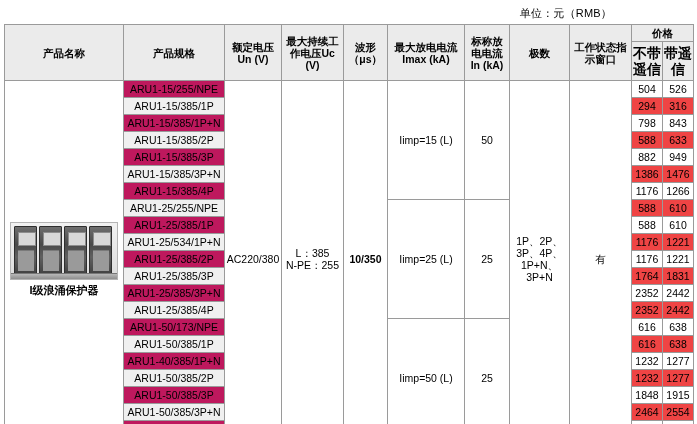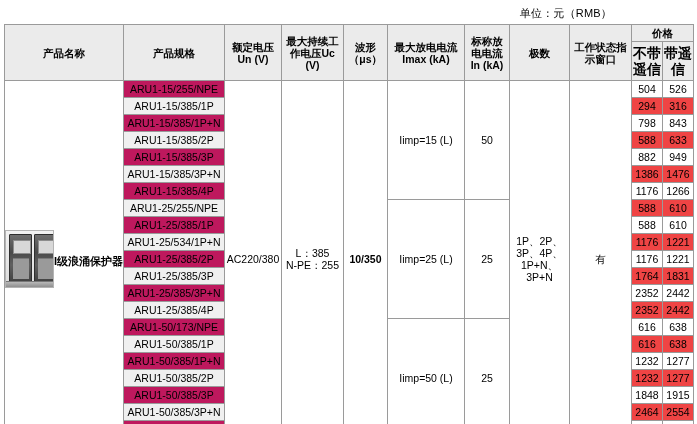--- a/index.html
+++ b/index.html
@@ -57,21 +57,21 @@
     font-weight: bold;
     font-size: 14px;
     padding: 3px 1px;
   }
   td.prod-img-cell {
     background: #ffffff;
     padding: 2px;
   }
   .prod-img-wrap {
     display: flex;
-    flex-direction: row;
+    flex-direction: column;
     align-items: center;
     justify-content: center;
   }
   .spd-photo {
     width: 108px;
     height: 58px;
     position: relative;
     background: linear-gradient(#f2f2f2, #dcdcdc);
     border: 1px solid #b4b4b4;
     box-sizing: border-box;
@@ -308,21 +308,21 @@
         <td class="in-cell" rowspan="7">25</td>
         <td class="price-cell">616</td>
         <td class="price-cell">638</td>
       </tr>
       <tr>
         <td class="model-cell shade">ARU1-50/385/1P</td>
         <td class="price-cell shade">616</td>
         <td class="price-cell shade">638</td>
       </tr>
       <tr>
-        <td class="model-cell">ARU1-50/385/1P+N</td>
+        <td class="model-cell">ARU1-40/385/1P+N</td>
         <td class="price-cell">1232</td>
         <td class="price-cell">1277</td>
       </tr>
       <tr>
         <td class="model-cell shade">ARU1-50/385/2P</td>
         <td class="price-cell shade">1232</td>
         <td class="price-cell shade">1277</td>
       </tr>
       <tr>
         <td class="model-cell">ARU1-50/385/3P</td>

